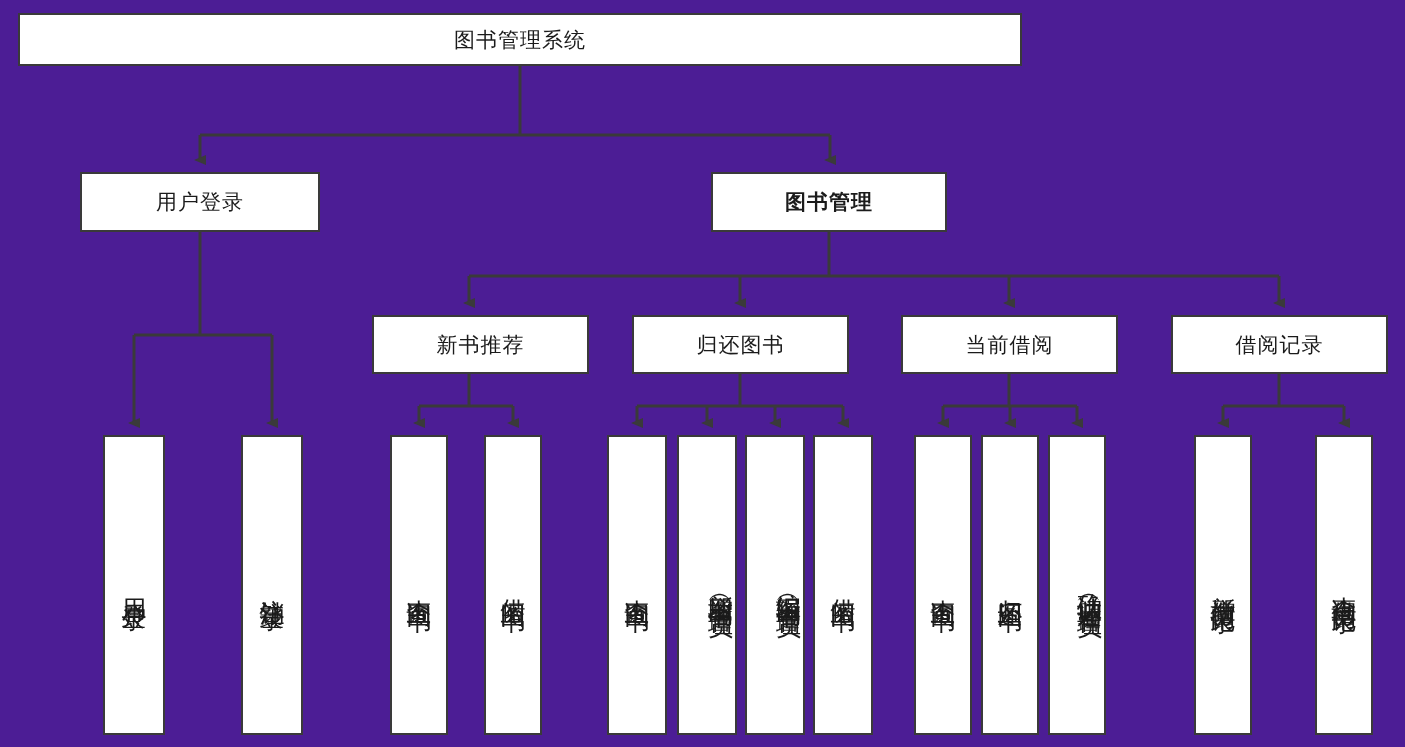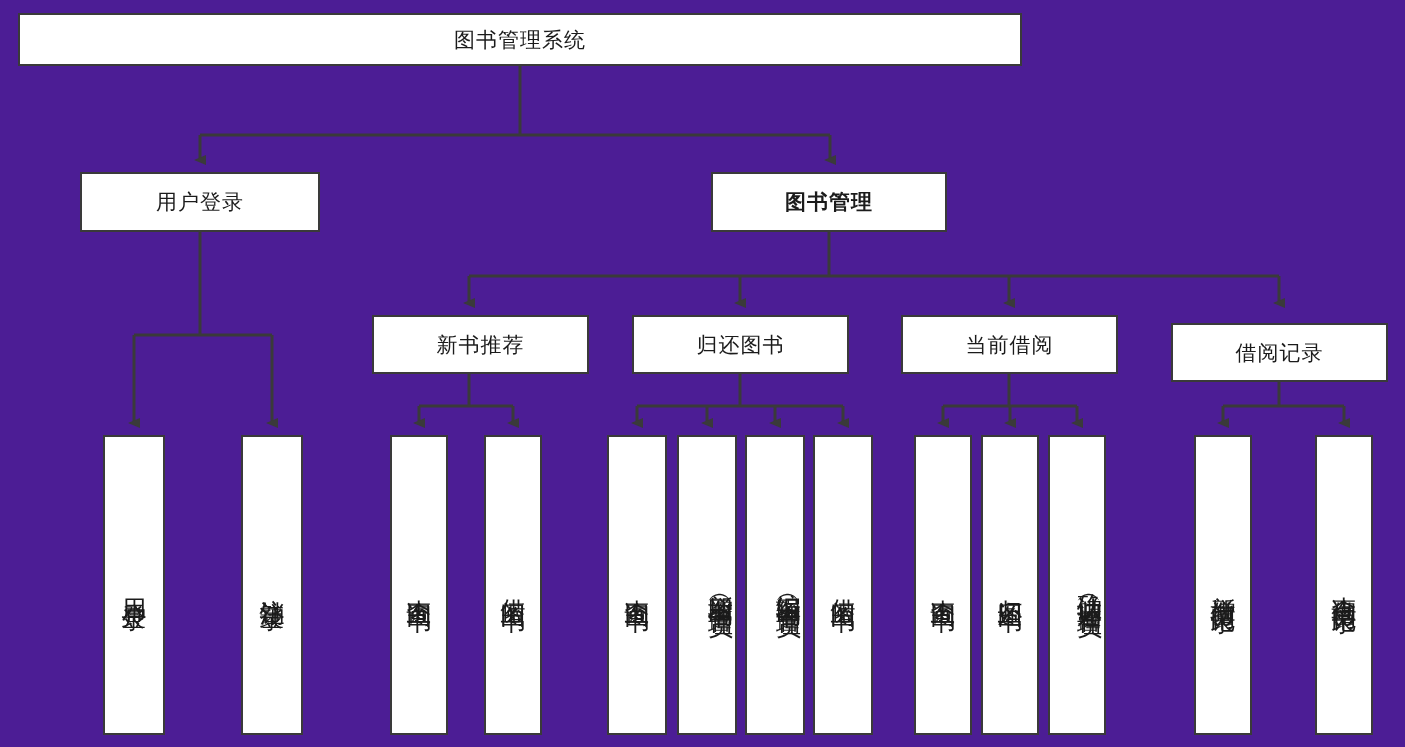--- a/index.html
+++ b/index.html
@@ -127,21 +127,21 @@
   <div class="node horiz" style="left: 80px; top: 172px; width: 240px; height: 60px;">用户登录</div>
 
   <div class="node horiz" style="left: 711px; top: 172px; width: 236px; height: 60px; font-weight: bold;">图书管理</div>
 
   <div class="node horiz" style="left: 372px; top: 315px; width: 217px; height: 59px;">新书推荐</div>
 
   <div class="node horiz" style="left: 632px; top: 315px; width: 217px; height: 59px;">归还图书</div>
 
   <div class="node horiz" style="left: 901px; top: 315px; width: 217px; height: 59px;">当前借阅</div>
 
-  <div class="node horiz" style="left: 1171px; top: 315px; width: 217px; height: 59px; margin-top: 8px;">借阅记录</div>
+  <div class="node horiz" style="left: 1171px; top: 315px; width: 217px; height: 59px;">借阅记录</div>
 
   <div class="node vert" style="left: 103px; top: 435px; width: 62px; height: 300px;">用户登录</div>
 
   <div class="node vert" style="left: 241px; top: 435px; width: 62px; height: 300px;">注销登录</div>
 
   <div class="node vert" style="left: 390px; top: 435px; width: 58px; height: 300px;">查询图书</div>
 
   <div class="node vert" style="left: 484px; top: 435px; width: 58px; height: 300px;">借阅图书</div>
 
   <div class="node vert" style="left: 607px; top: 435px; width: 60px; height: 300px;">查询图书</div>

